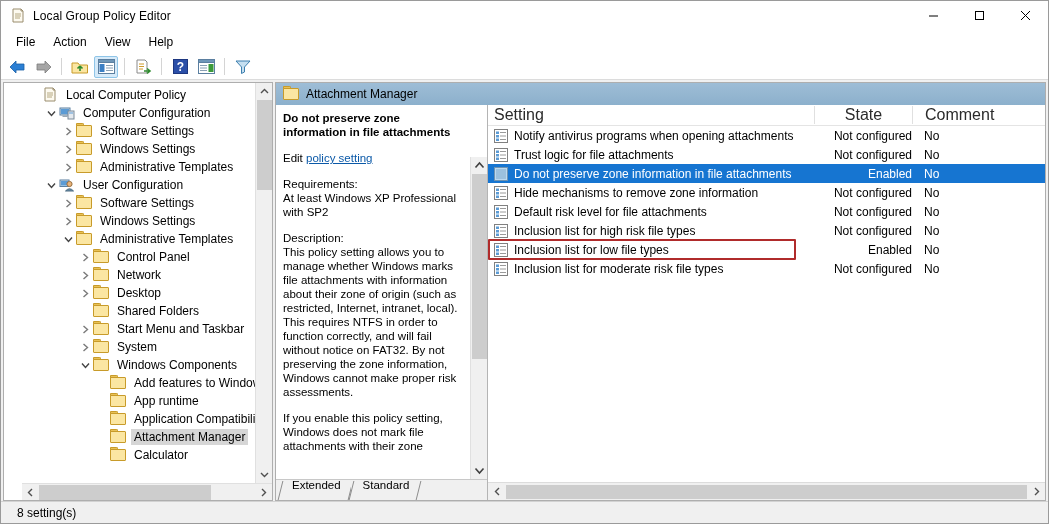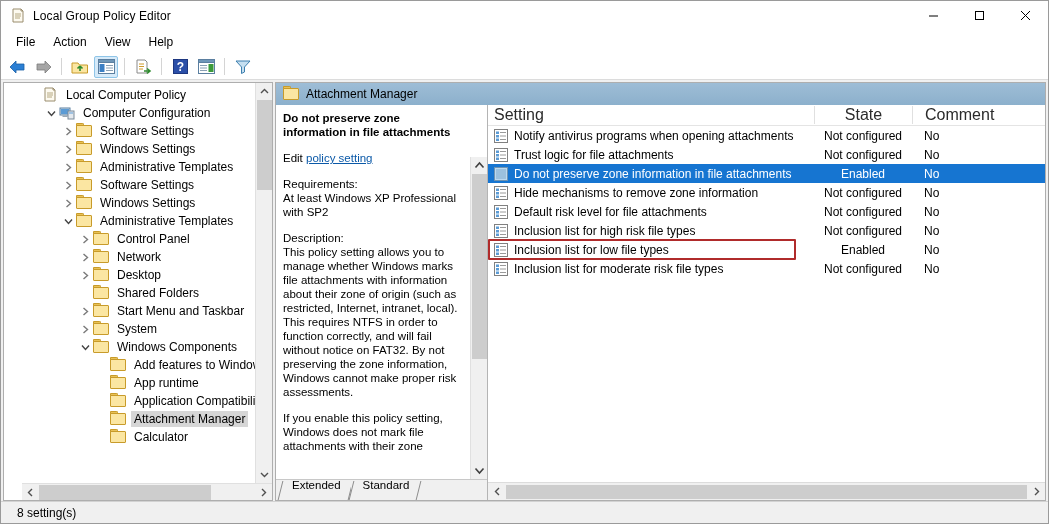--- a/index.html
+++ b/index.html
@@ -222,21 +222,21 @@
   .lh-state  { flex: 0 0 98px; text-align: center; position: relative; border-left: 1px solid #e0e0e0; }
   .lh-comment{ flex: 1 1 auto; padding-left: 12px; position: relative; border-left: 1px solid #e0e0e0; }
 
   .list-rows { flex: 1 1 auto; overflow: hidden; position: relative; }
   .lrow {
     height: 19px; display: flex; align-items: center;
     font-size: 12px; color: #000;
   }
   .lrow.sel { background: #1675d1; color: #ffffff; }
   .lr-setting { flex: 0 0 326px; display: flex; align-items: center; padding-left: 6px; white-space: nowrap; }
-  .lr-state { flex: 0 0 98px; text-align: center; }
+  .lr-state { flex: 0 0 98px; text-align: right; }
   .lr-comment { flex: 1 1 auto; padding-left: 12px; }
 
   .policy-ico {
     width: 14px; height: 14px; flex: 0 0 14px; margin-right: 6px;
     position: relative;
   }
 
   .redbox {
     position: absolute;
     border: 2px solid #b02b2b;
@@ -431,20 +431,35 @@
           </div>
           <div class="tree-row">
             <span style="flex:0 0 38px"></span>
             <span class="tw">
               <svg width="9" height="9" viewBox="0 0 9 9">
                 <path d="M2.5 1 L6.5 4.5 L2.5 8" fill="none" stroke="#7a7a7a" stroke-width="1.4"></path>
               </svg>
             </span>
             <span class="ico"><span class="folder"></span></span>
             <span class="lbl">Administrative Templates</span>
+          </div>
+          <div class="tree-row">
+            <span style="flex:0 0 21px"></span>
+            <span class="tw">
+              <svg width="9" height="9" viewBox="0 0 9 9">
+                <path d="M1 2.5 L4.5 6.5 L8 2.5" fill="none" stroke="#444" stroke-width="1.4"></path>
+              </svg>
+            </span>
+            <span class="ico"><svg width="16" height="16" viewBox="0 0 16 16">
+                <rect x="1" y="3" width="9" height="6.5" fill="#cfe2f0" stroke="#5b7fa0"></rect>
+                <rect x="2" y="4" width="7" height="4.5" fill="#5b9bd5"></rect>
+                <circle cx="10.5" cy="7" r="2.6" fill="#e8b37a" stroke="#9a7040"></circle>
+                <path d="M6.5 14 q4 -4.5 8 0 z" fill="#6b8ea8" stroke="#4a6b82"></path>
+              </svg></span>
+            <span class="lbl">User Configuration</span>
           </div>
           <div class="tree-row">
             <span style="flex:0 0 38px"></span>
             <span class="tw">
               <svg width="9" height="9" viewBox="0 0 9 9">
                 <path d="M2.5 1 L6.5 4.5 L2.5 8" fill="none" stroke="#7a7a7a" stroke-width="1.4"></path>
               </svg>
             </span>
             <span class="ico"><span class="folder"></span></span>
             <span class="lbl">Software Settings</span>

